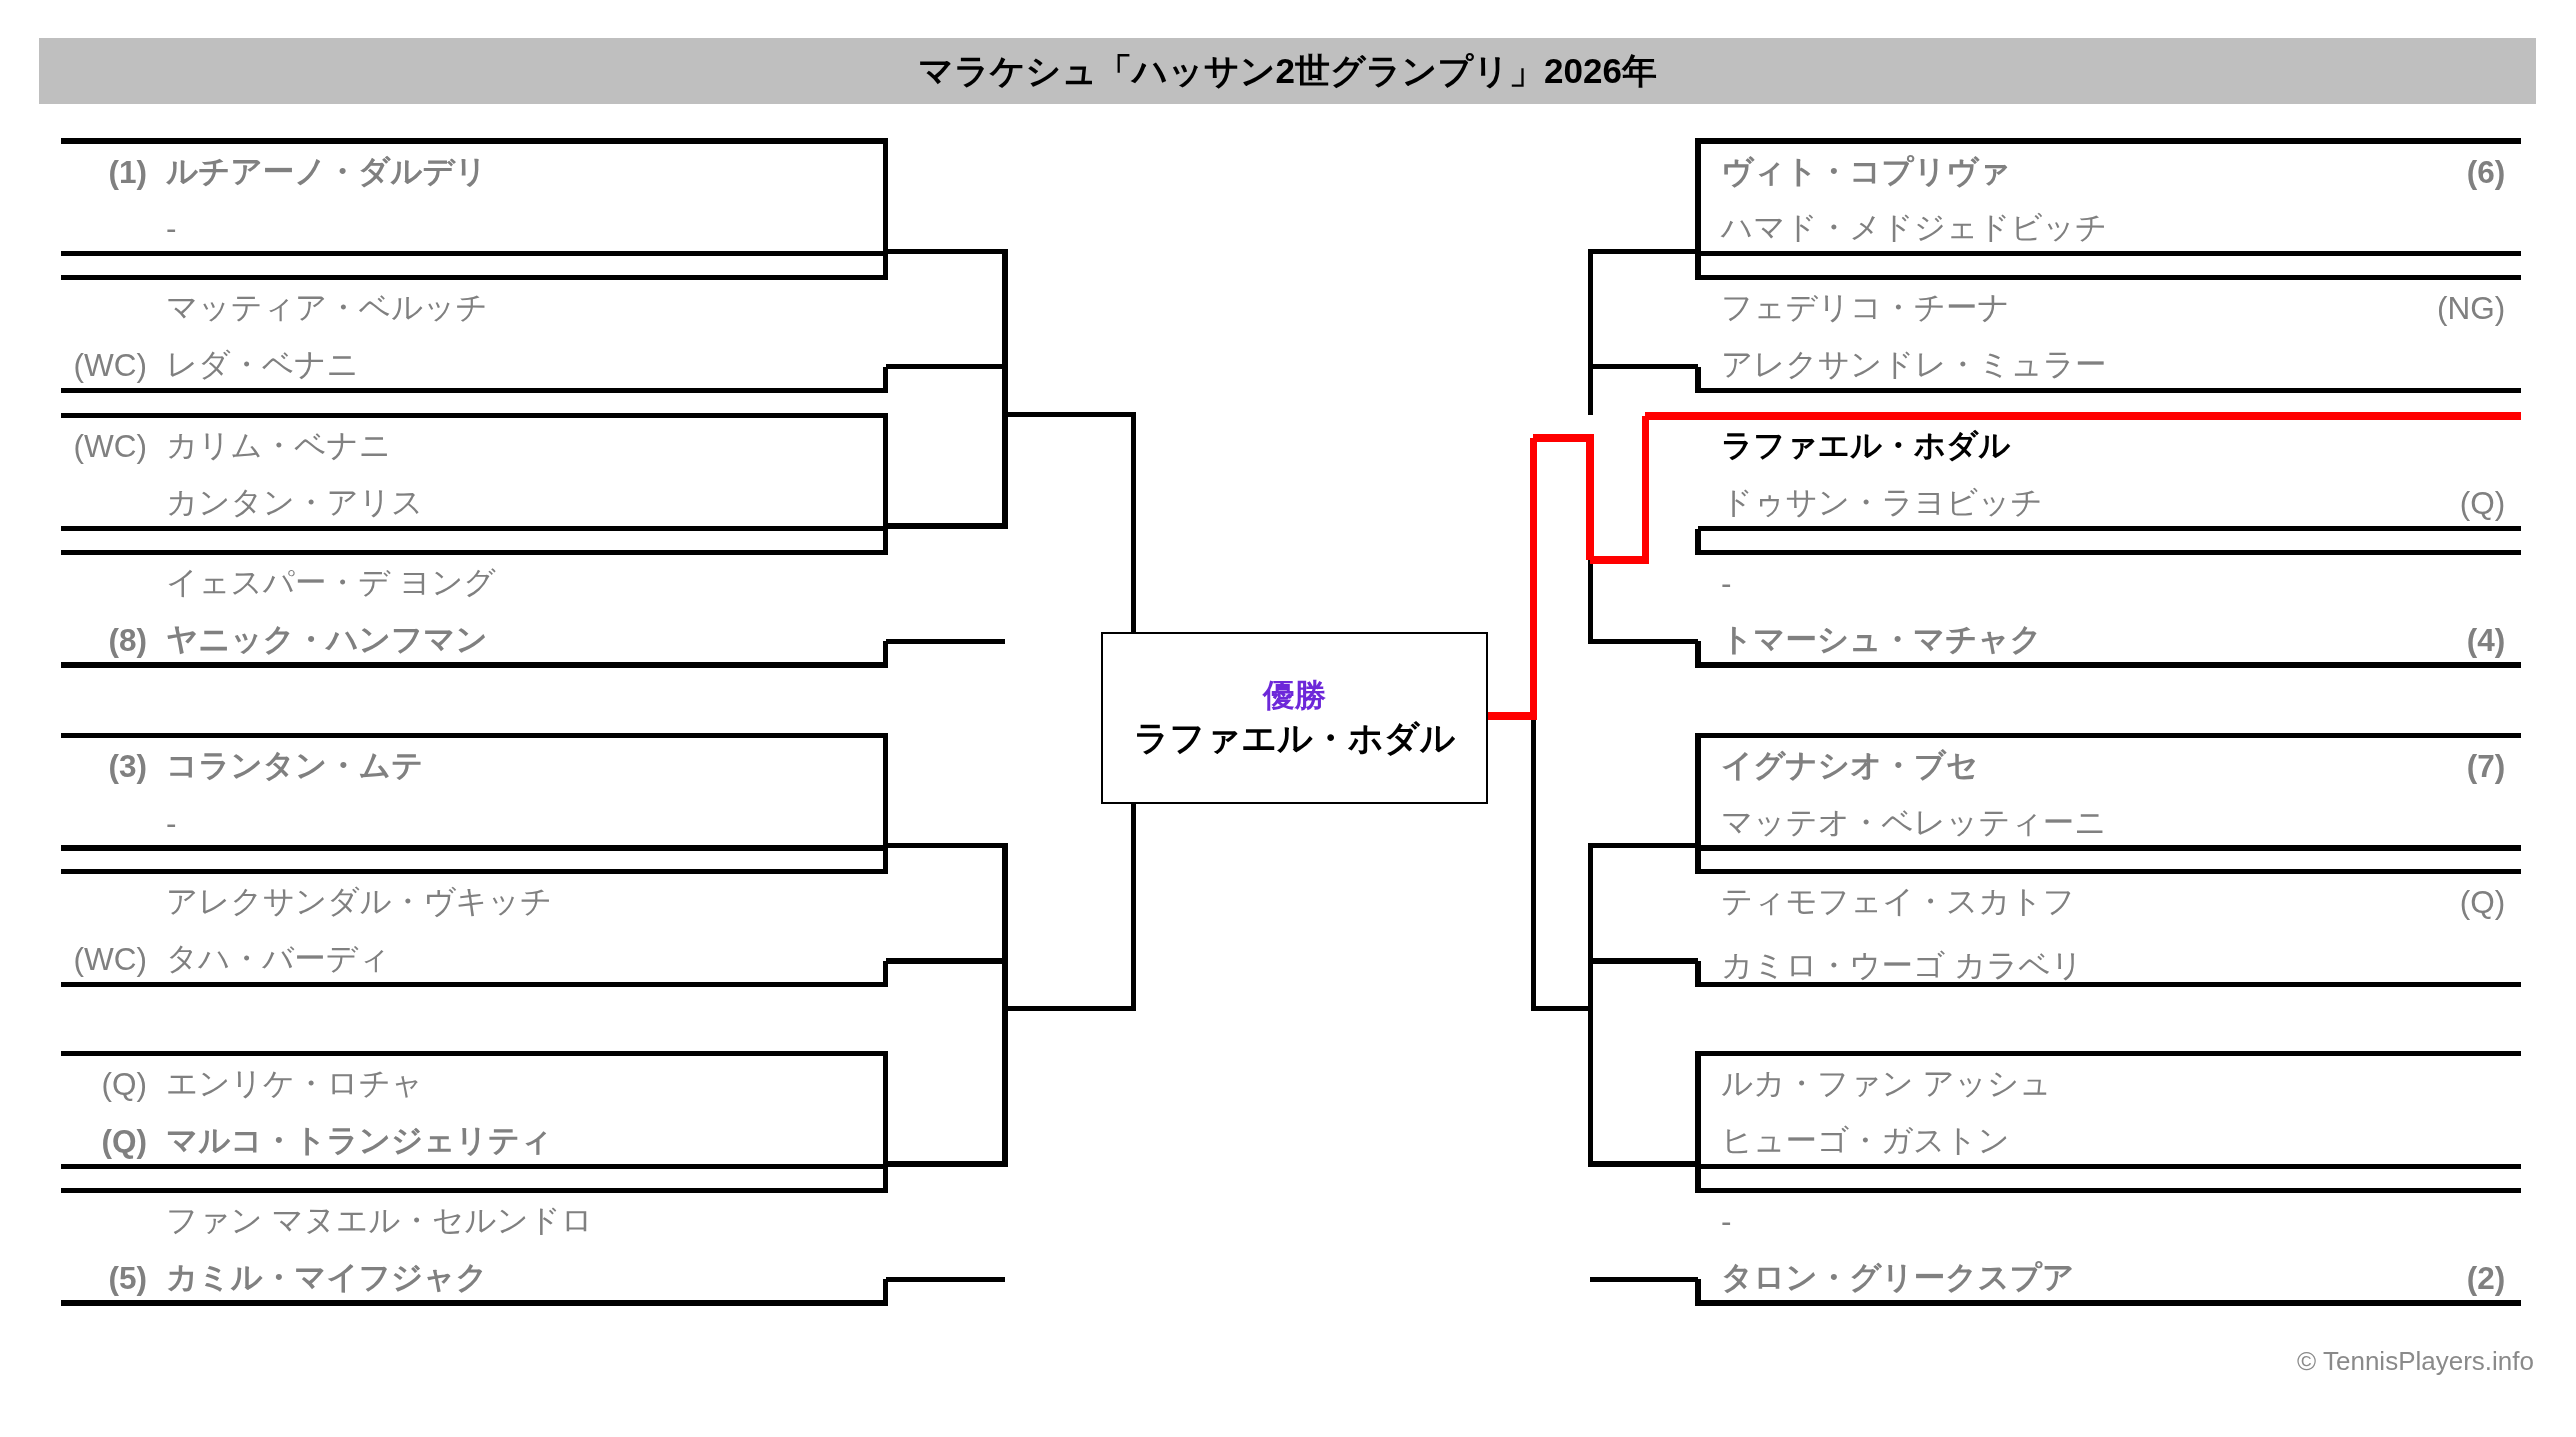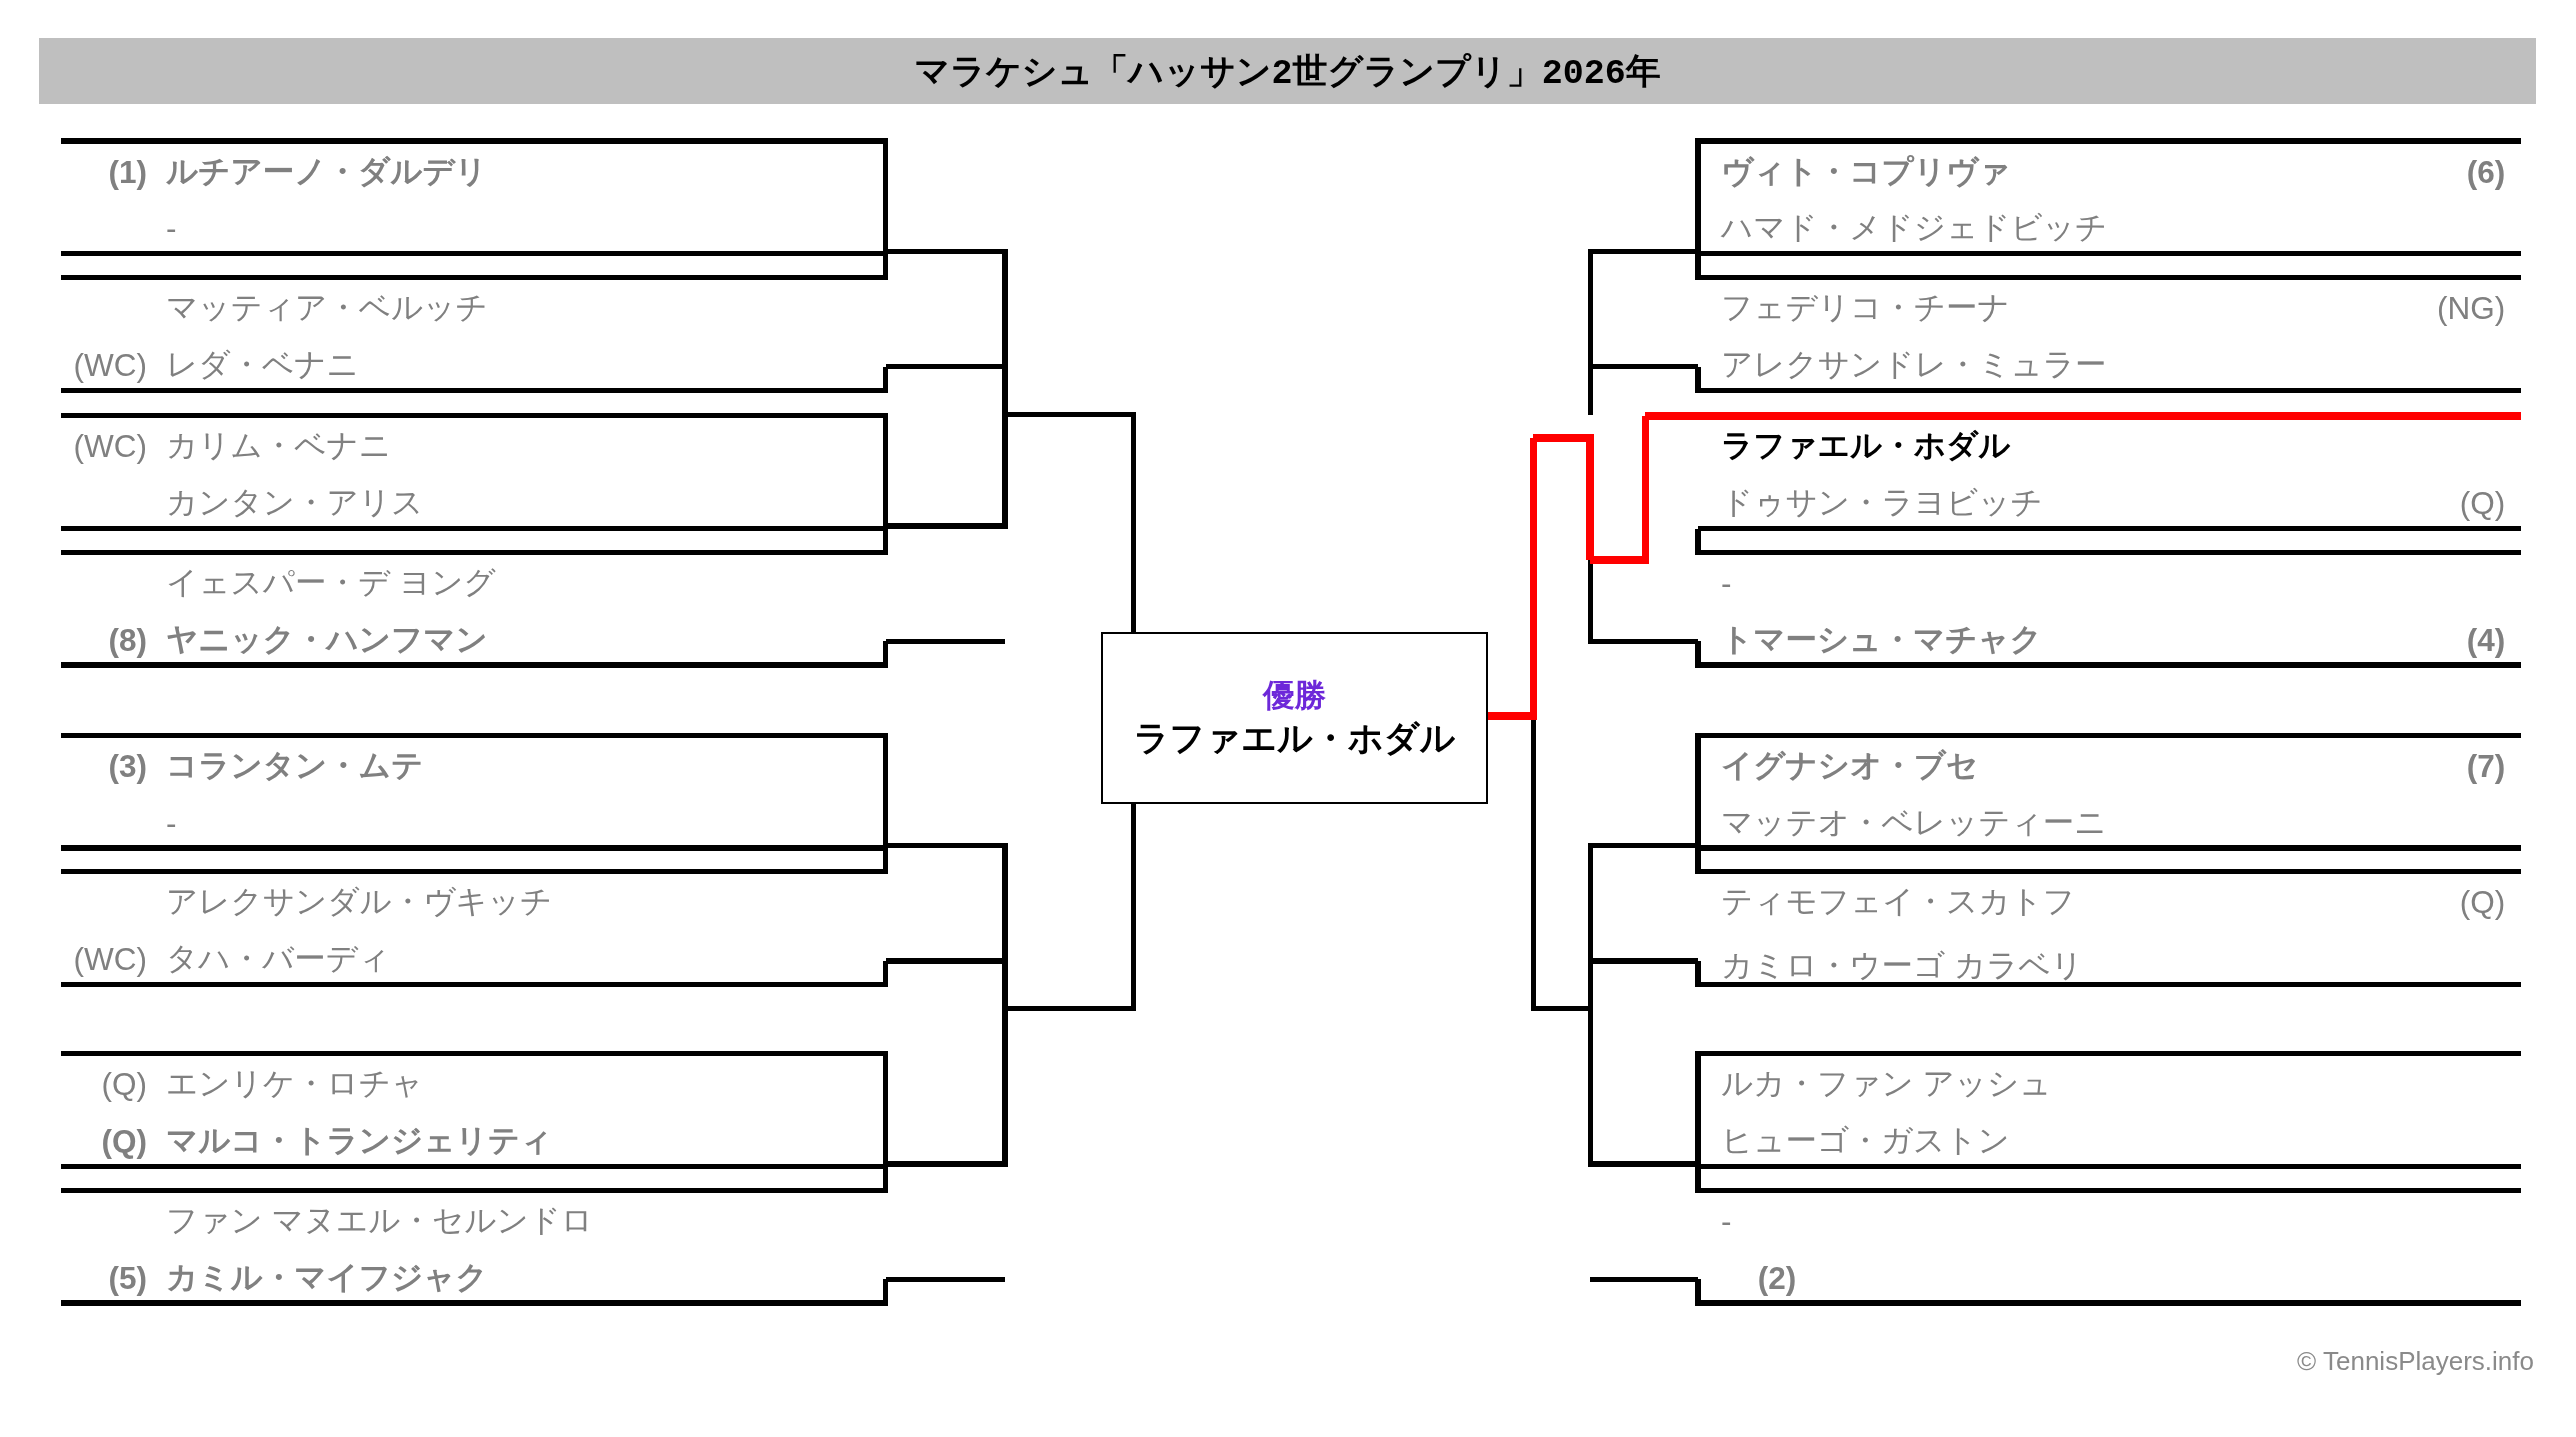--- a/index.html
+++ b/index.html
@@ -5,21 +5,21 @@
   html,body{margin:0;padding:0;background:#fff;}
   body{
     font-family:"Liberation Sans","DejaVu Sans",sans-serif;
     width:2576px;height:1437px;position:relative;overflow:hidden;
   }
   #root{position:absolute;left:0;top:0;width:2576px;height:1437px;}
 
   
   .title-band{
     position:absolute;left:39px;top:38px;width:2497px;height:66px;
-    background:#bfbfbf;display:flex;align-items:center;justify-content:center;font-family:Liberation Mono, monospace;
+    background:#bfbfbf;display:flex;align-items:center;justify-content:center;
   }
   .title-text{
     font-size:35px;font-weight:bold;color:#000;letter-spacing:0px;white-space:nowrap;
   }
 
   
   #bracket{position:absolute;left:0;top:0;width:2576px;height:1437px;}
 
   
   .slot{
@@ -281,19 +281,20 @@
   </div>
   <div class="slot right loser" style="left:1698px;top:1113px;width:823px;">
     <span class="nm">ヒューゴ・ガストン</span>
     <span class="seed-r"></span>
   </div>
   <div class="slot right loser" style="left:1698px;top:1193px;width:823px;">
     <span class="nm">-</span>
     <span class="seed-r"></span>
   </div>
   <div class="slot right winner" style="left:1698px;top:1250px;width:823px;">
+    <span class="nm">タロン・グリークスプア</span>
     <span class="seed-r">(2)</span>
   </div>
 
   <div class="footer">© TennisPlayers.info</div>
 
 </div>
 
 
 </body></html>

